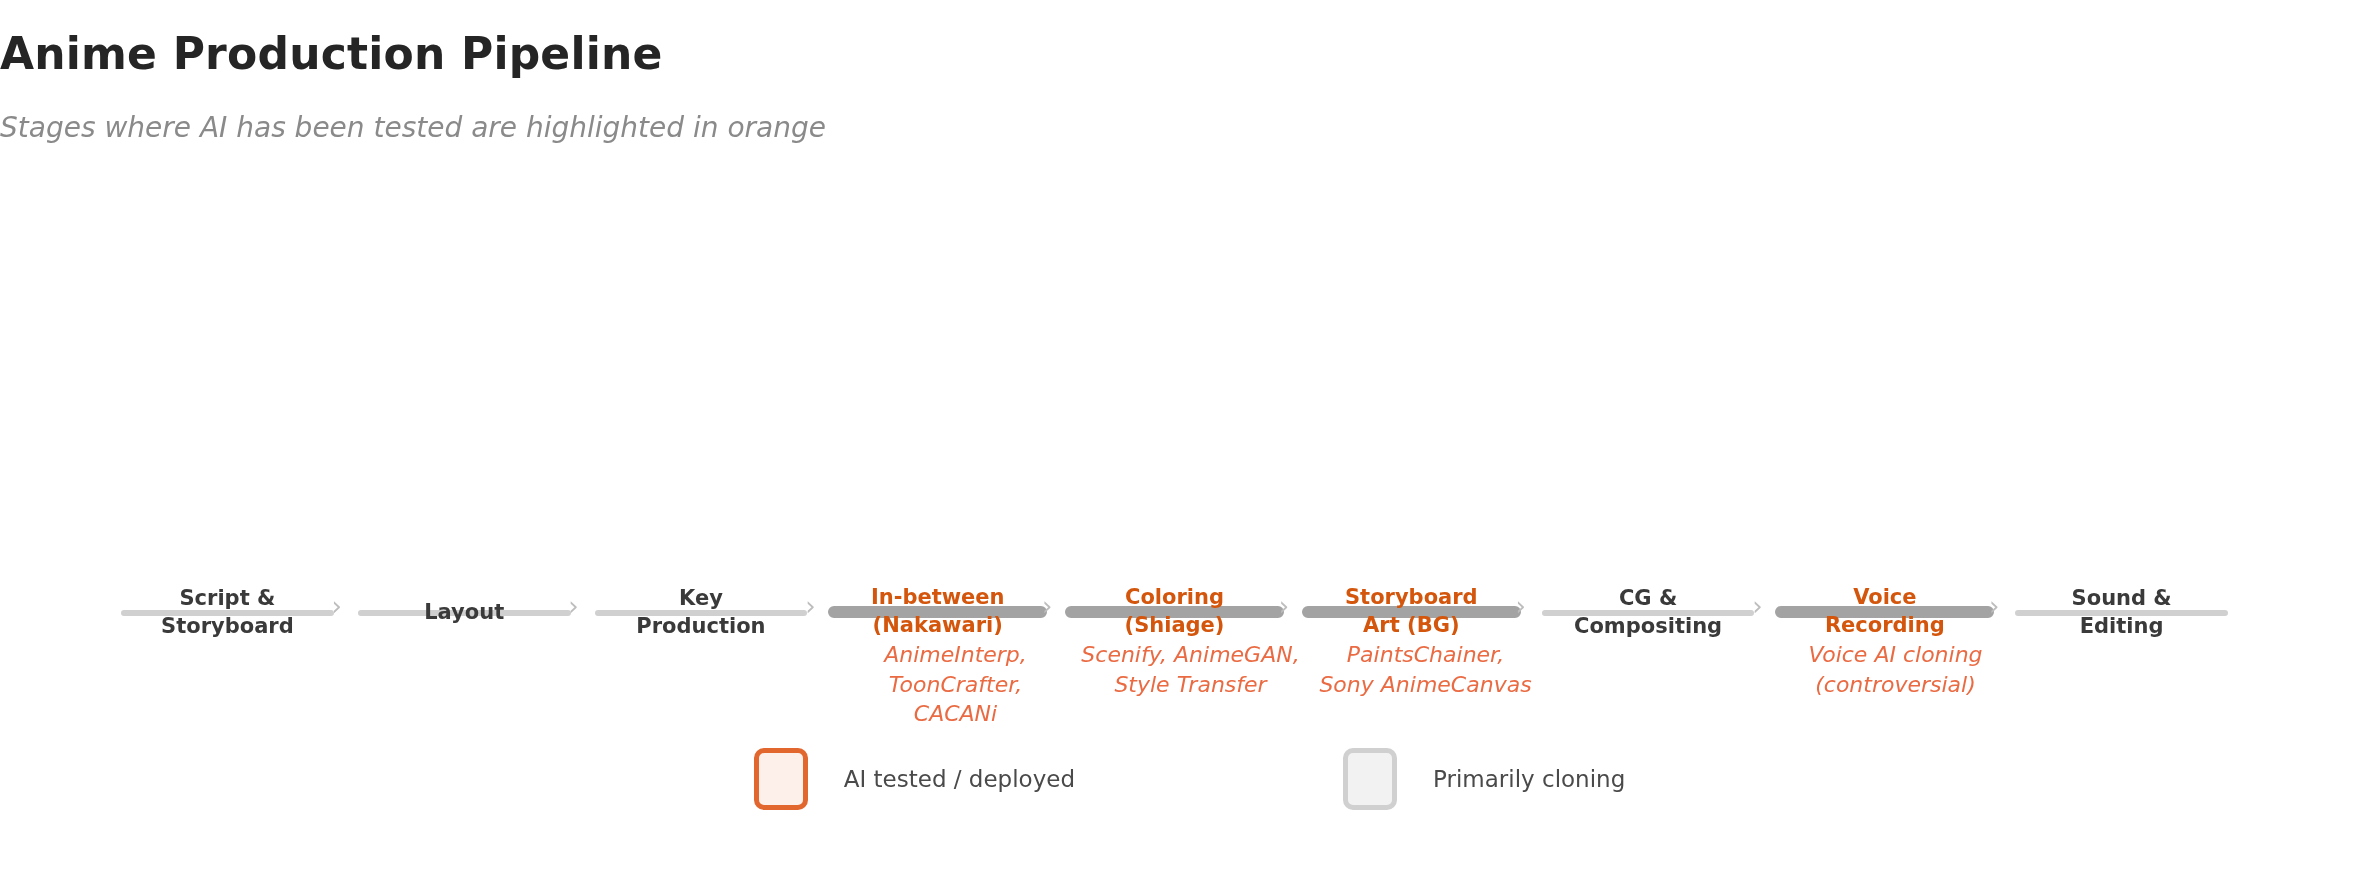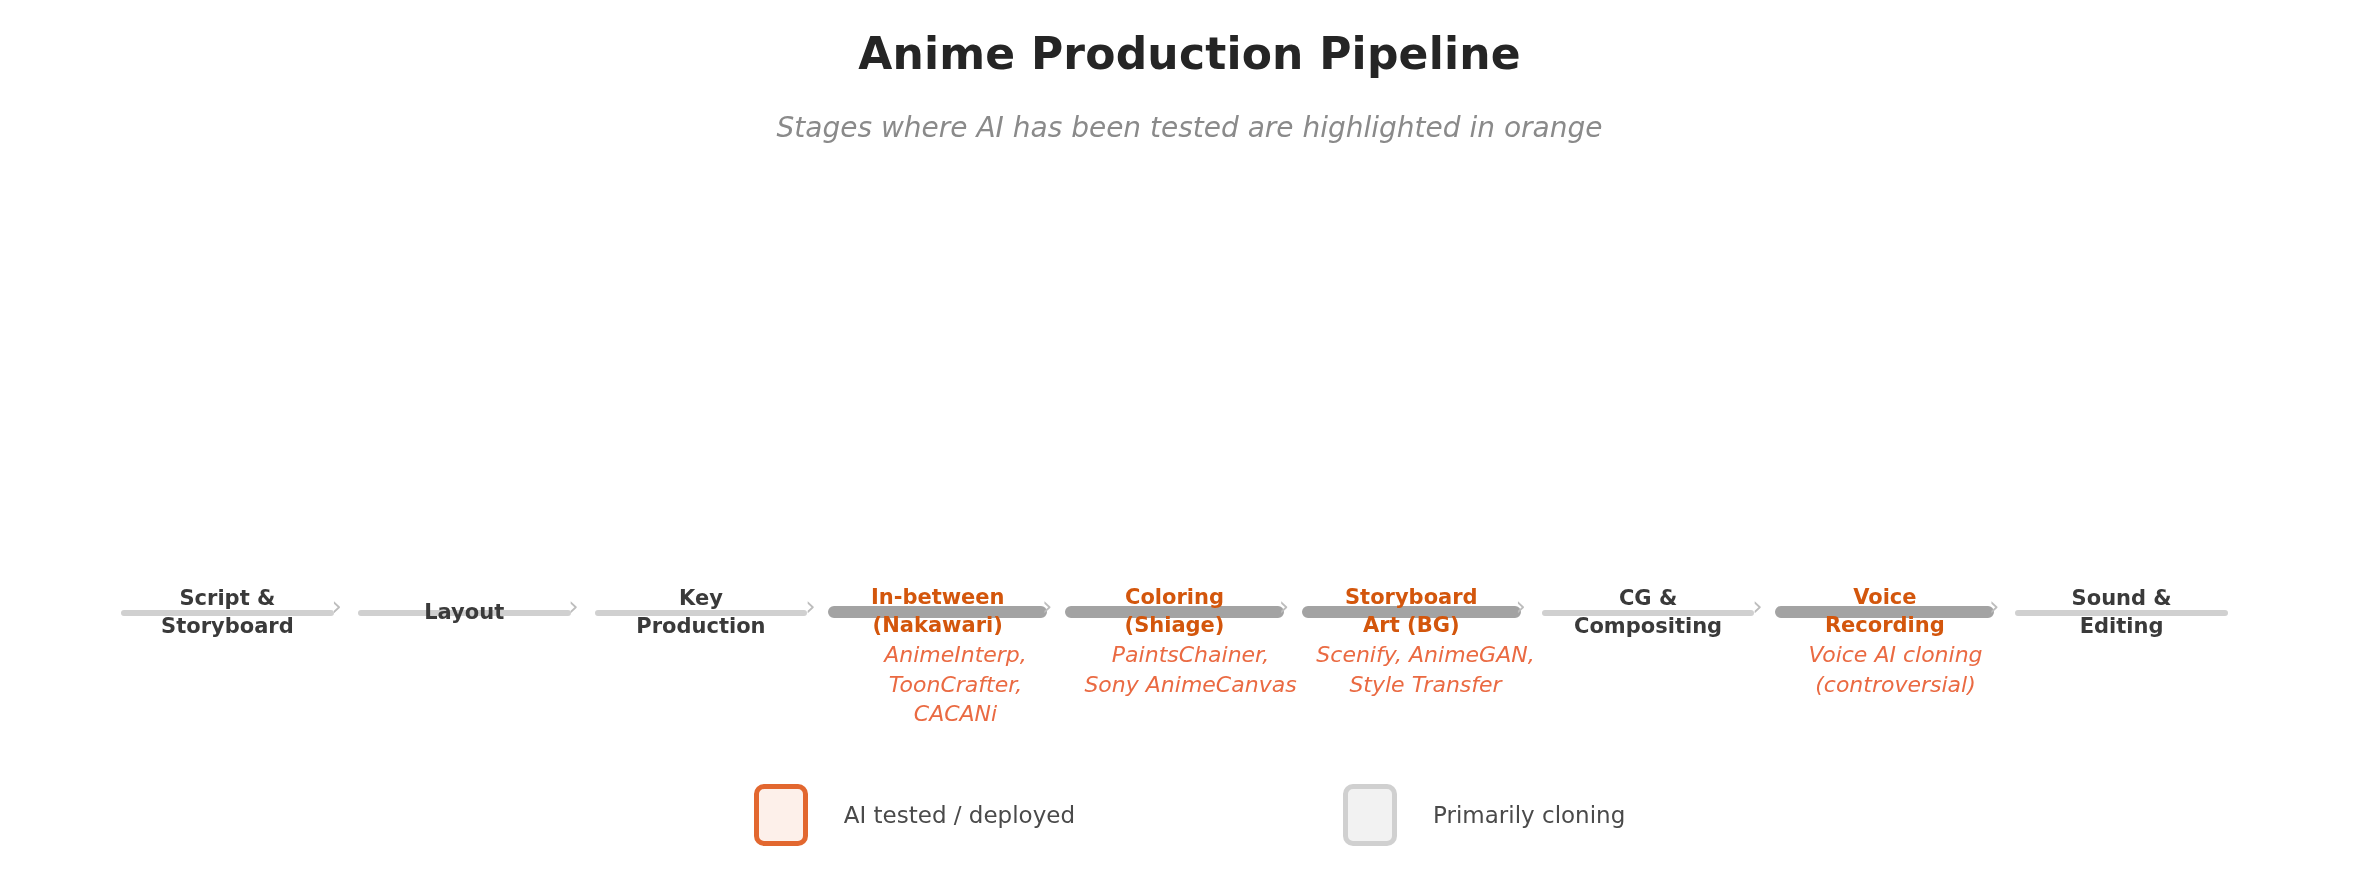--- a/index.html
+++ b/index.html
@@ -11,21 +11,20 @@
     width: 2379px;
     height: 880px;
     font-family: "DejaVu Sans", "Liberation Sans", sans-serif;
     position: relative;
     overflow: hidden;
   }
 
   
   .header {
     width: 100%;
-    text-align: center;
     padding-top: 28px;
   }
   .page-title {
     font-size: 44px;
     font-weight: bold;
     color: #252525;
     letter-spacing: 0.2px;
     margin: 0;
     line-height: 1.2;
   }
@@ -125,21 +124,21 @@
     line-height: 1.35;
     white-space: pre-line;
     padding: 0 4px;
     box-sizing: border-box;
   }
 
   
   .legend {
     position: absolute;
     left: 0;
-    top: 784px;
+    top: 748px;
     width: 2379px;
     display: flex;
     justify-content: center;
     align-items: center;
   }
   .legend-item {
     display: flex;
     align-items: center;
   }
   .legend-item + .legend-item { margin-left: 268px; }
@@ -236,24 +235,24 @@
       </div>
     </div>
   </div>
 
 <div class="annotations" id="annotations">
     <div class="anno-cell"></div>
     <div class="anno-cell"></div>
     <div class="anno-cell"></div>
     <div class="anno-cell">AnimeInterp, ToonCrafter,
 CACANi</div>
+    <div class="anno-cell">Scenify, AnimeGAN,
+Style Transfer</div>
     <div class="anno-cell">PaintsChainer,
 Sony AnimeCanvas</div>
-    <div class="anno-cell">Scenify, AnimeGAN,
-Style Transfer</div>
     <div class="anno-cell"></div>
     <div class="anno-cell">Voice AI cloning
 (controversial)</div>
     <div class="anno-cell"></div>
   </div>
 
 <div class="legend" id="legend">
     <div class="legend-item">
       <div class="legend-swatch ai"></div>
       <span class="legend-label">AI tested / deployed</span>

